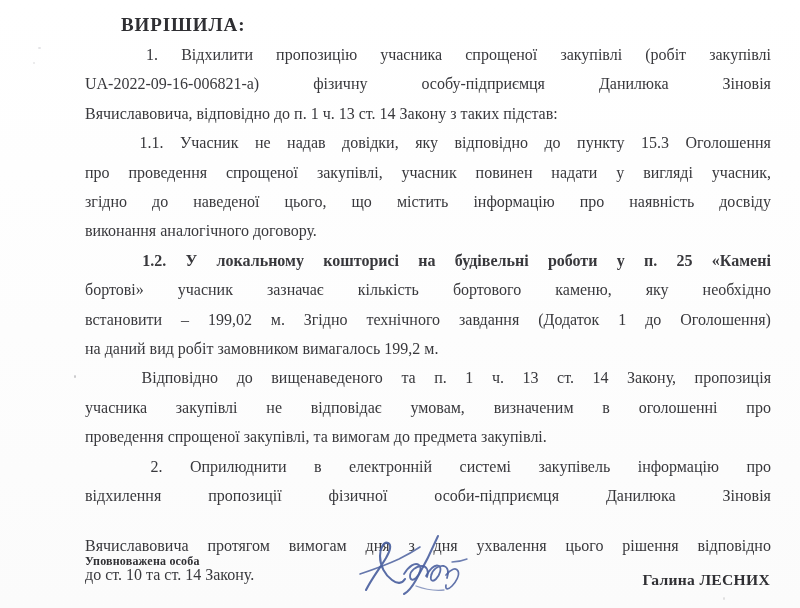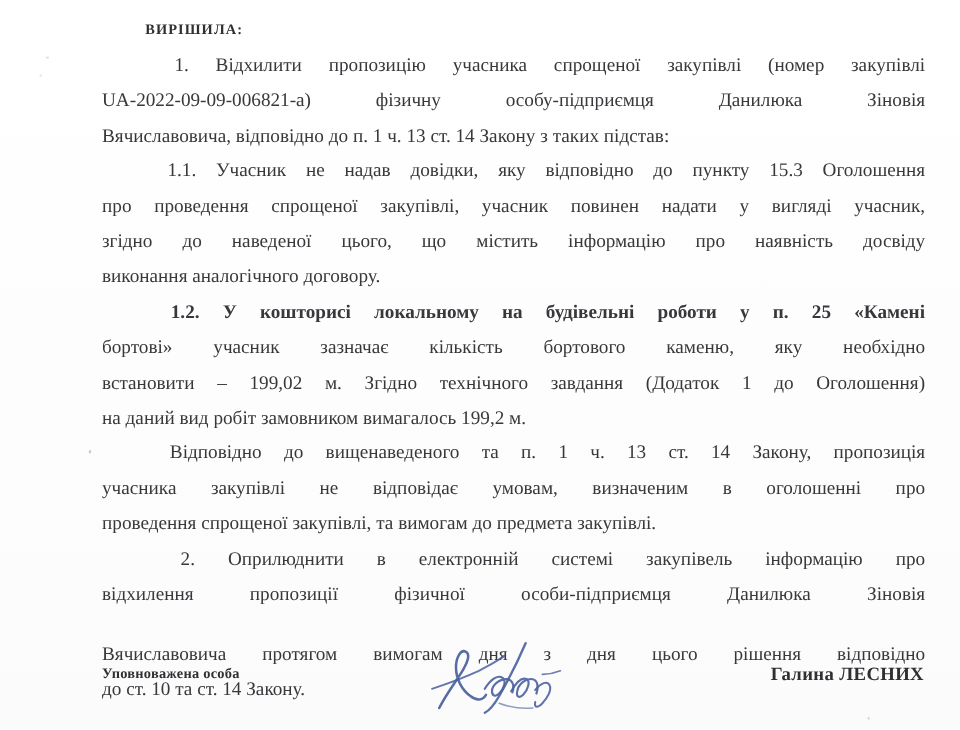--- a/index.html
+++ b/index.html
@@ -27,21 +27,21 @@
 
   .doc-body {
     position: absolute;
     left: 85px;
     top: 10px;
     width: 686px;
   }
 
   .heading {
     font-weight: bold;
-    font-size: 12px;
+    font-size: 19px;
     letter-spacing: 0.9px;
     margin: 0 0 1px 0;
     padding-left: 36px;
     color: #2f2f33;
     line-height: 29px;
   }
 
   
   .jline {
     display: flex;
@@ -75,21 +75,21 @@
     top: 6px;
     font-size: 12px;
     font-weight: bold;
     letter-spacing: 0.2px;
     color: #303034;
     font-family: "Liberation Serif", "DejaVu Serif", serif;
   }
   .sig-name {
     position: absolute;
     right: 30px;
-    top: 6px;
+    top: 23px;
     font-size: 15.6px;
     font-weight: bold;
     letter-spacing: 0.3px;
     color: #303034;
     white-space: nowrap;
   }
   .sig-ink {
     position: absolute;
     left: 352px;
     top: -20px;
@@ -114,26 +114,26 @@
 
     <div class="para-block">
       <div class="jline indent" style="width: 686px;">
 
       <span>1.</span>
           <span>Відхилити</span>
           <span>пропозицію</span>
           <span>учасника</span>
           <span>спрощеної</span>
           <span>закупівлі</span>
-          <span>(номер</span>
+          <span>(робіт</span>
           <span>закупівлі</span>
         </div>
       <div class="jline" style="width: 686px;">
 
-      <span>UA-2022-09-09-006821-а)</span>
+      <span>UA-2022-09-16-006821-а)</span>
           <span>фізичну</span>
           <span>особу-підприємця</span>
           <span>Данилюка</span>
           <span>Зіновія</span>
         </div>
       <div class="jline last">
         <span>Вячиславовича, відповідно до п. 1 ч. 13 ст. 14 Закону  з таких підстав:</span>
       </div>
     </div>
 
@@ -181,22 +181,22 @@
       <div class="jline last">
         <span>виконання аналогічного договору.</span>
       </div>
     </div>
 
     <div class="para-block">
       <div class="jline indent" style="width: 686px; font-weight: bold;">
 
       <span>1.2.</span>
           <span>У</span>
+          <span>локальному</span>
           <span>кошторисі</span>
-          <span>локальному</span>
           <span>на</span>
           <span>будівельні</span>
           <span>роботи</span>
           <span>у</span>
           <span>п.</span>
           <span>25</span>
           <span>«Камені</span>
         </div>
       <div class="jline" style="width: 686px;">
 
@@ -283,20 +283,21 @@
           <span>Зіновія</span>
         </div>
       <div class="jline" style="width: 686px; margin-top: 20px;">
 
       <span>Вячиславовича</span>
           <span>протягом</span>
           <span>вимогам</span>
           <span>дня</span>
           <span>з</span>
           <span>дня</span>
+          <span>ухвалення</span>
           <span>цього</span>
           <span>рішення</span>
           <span>відповідно</span>
         </div>
       <div class="jline last">
         <span>до ст. 10 та ст. 14 Закону.</span>
       </div>
     </div>
 
   </div>

